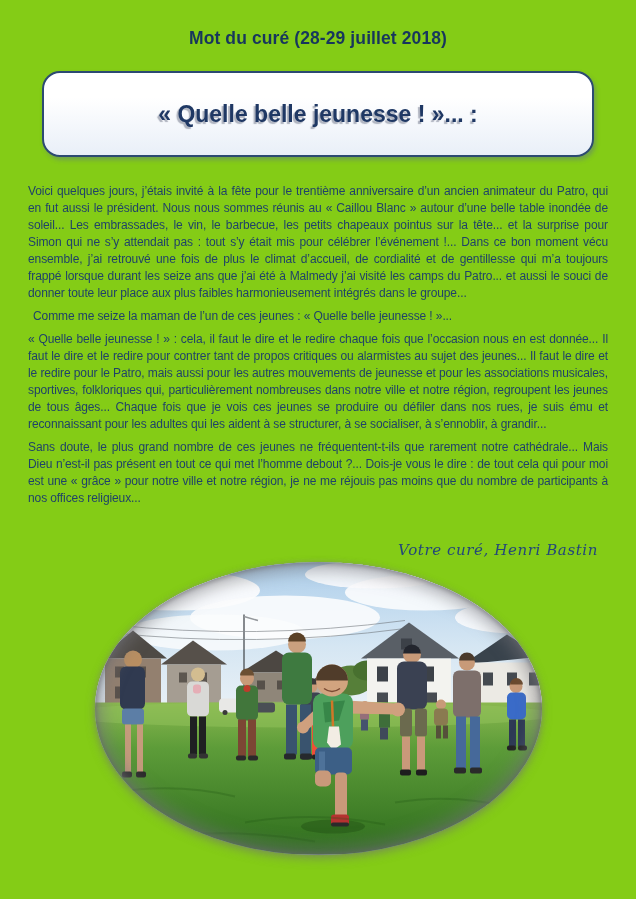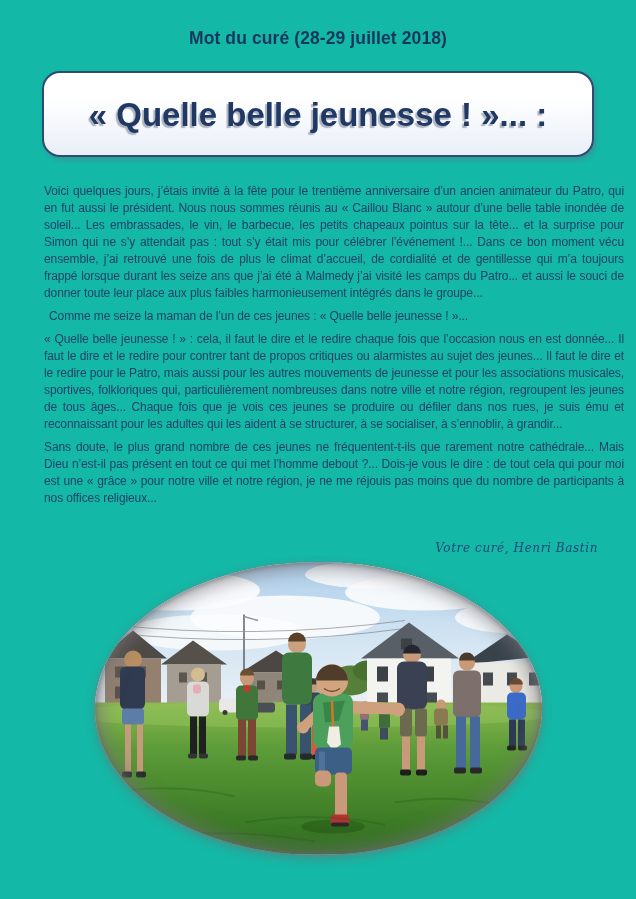--- a/index.html
+++ b/index.html
@@ -1,19 +1,19 @@
 <!DOCTYPE html>
 <html><head>
 <meta charset="utf-8">
 <style>
   html,body { margin:0; padding:0; background:#ffffff; }
   .page {
     position:relative;
     width:636px; height:899px;
-    background:#14b8a6;
+    background:#84cc16;
     font-family:"Liberation Sans", sans-serif;
     overflow:hidden;
   }
   .doc-title {
     position:absolute; top:28px; left:0; width:636px;
     text-align:center;
     font-size:17.5px; font-weight:bold;
     color:#17365D;
     letter-spacing:0.1px;
   }
@@ -22,40 +22,40 @@
     width:552px; height:86px;
     box-sizing:border-box;
     border:2px solid #2C4A72;
     border-radius:18px;
     background:linear-gradient(180deg,#ffffff 30%,#E9EFF8 100%);
     box-shadow:2px 3px 4px rgba(90,110,140,0.45);
     display:flex; flex-direction:column; justify-content:center;
   }
   .quote-line {
     text-align:center;
-    font-size:33px; line-height:31px; font-weight:bold;
+    font-size:23px; line-height:31px; font-weight:bold;
     color:#1F3864;
     text-shadow:-2px 2px 1px rgba(150,155,170,0.75);
   }
   .article {
-    position:absolute; top:183px; left:44px; width:580px;
+    position:absolute; top:183px; left:28px; width:580px;
   }
   .article p {
     margin:0 0 6px 0;
     font-size:12px; line-height:17px;
     letter-spacing:-0.1px;
     color:#1F4269;
     text-align:justify;
   }
   .article p.indent { text-indent:5px; }
   .signature {
     position:absolute; top:541px; right:38px;
     font-family:"DejaVu Serif", serif;
     font-style:italic;
-    font-size:12px;
+    font-size:15px;
     color:#24477A;
     letter-spacing:0.6px;
   }
   .photo-oval {
     position:absolute; top:562px; left:95px;
     width:447px; height:293px;
     border-radius:50%;
     overflow:hidden;
     box-shadow:0 4px 10px rgba(110,110,115,0.5), 0 0 5px rgba(130,130,135,0.4);
     background:#cfe3f2;

